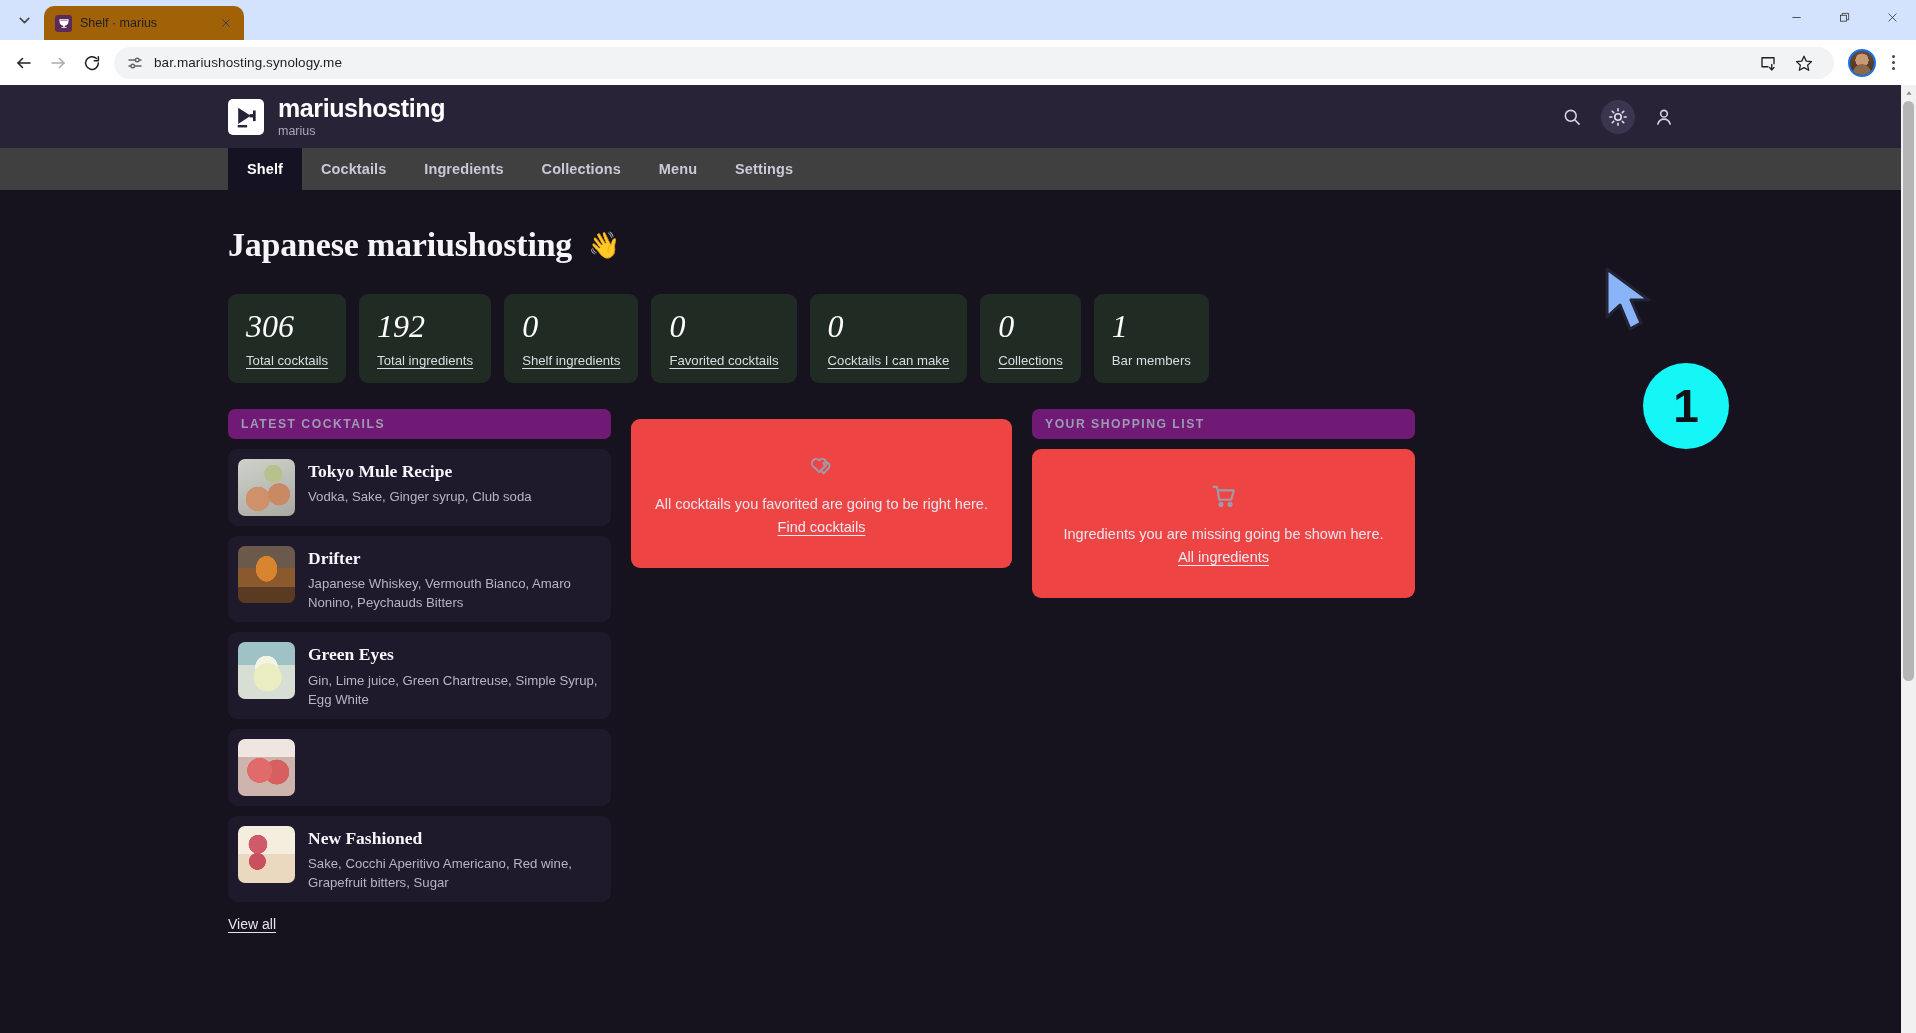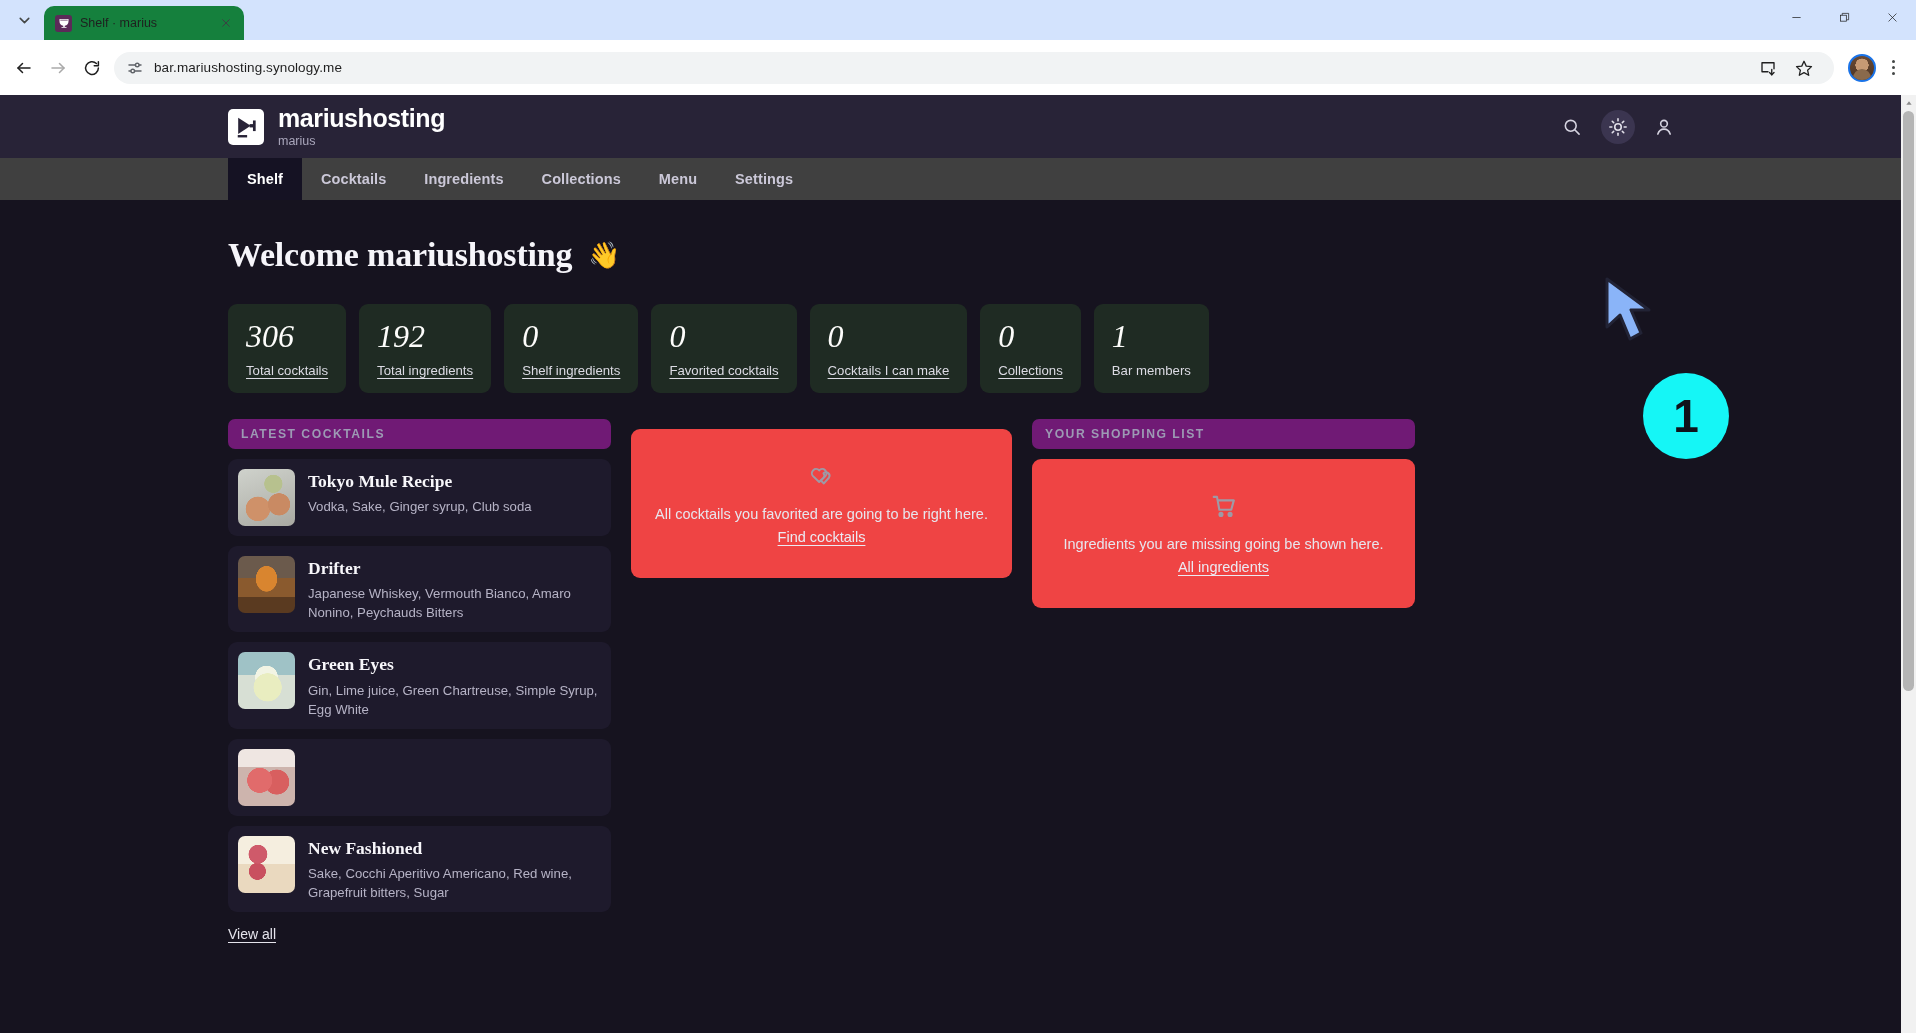--- a/index.html
+++ b/index.html
@@ -11,39 +11,39 @@
 
   
   .browser { width: 1916px; height: 1033px; display: flex; flex-direction: column; background: #d3e3fd; }
 
   .tabstrip { height: 40px; background: #d3e3fd; display: flex; align-items: flex-end; position: relative; padding-left: 4px; }
   .tabstrip-chev { width: 40px; height: 40px; display: flex; align-items: center; justify-content: center; }
   .tabstrip-chev svg { width: 17px; height: 17px; }
 
   .tab {
     height: 34px; min-width: 200px; max-width: 240px;
-    background: #15803d; border-radius: 10px 10px 0 0;
+    background: #a16207; border-radius: 10px 10px 0 0;
     display: flex; align-items: center; gap: 8px;
     padding: 0 8px 0 11px; position: relative;
   }
   .tab-favicon { width: 17px; height: 17px; border-radius: 3px; background: #5b2a58; display:flex; align-items:center; justify-content:center; flex: none; }
   .tab-favicon svg { width: 12px; height: 12px; }
   .tab-title {
     font-size: 12.5px; color: #1f1f1f; white-space: nowrap; overflow: hidden;
     flex: 1; -webkit-mask-image: linear-gradient(to right, #000 78%, transparent 100%);
             mask-image: linear-gradient(to right, #000 78%, transparent 100%);
   }
   .tab-close { width: 20px; height: 20px; display:flex; align-items:center; justify-content:center; border-radius: 50%; flex:none; }
   .tab-close svg { width: 10px; height: 10px; }
 
   .winctl { position: absolute; right: 0; top: 0; height: 40px; display: flex; }
   .winbtn { width: 48px; height: 34px; display: flex; align-items: center; justify-content: center; }
   .winbtn svg { width: 11px; height: 11px; }
 
-  .toolbar { height: 55px; background: #ffffff; display: flex; align-items: center; padding: 16px 8px; gap: 2px; }
+  .toolbar { height: 45px; background: #ffffff; display: flex; align-items: center; padding: 16px 8px; gap: 2px; }
   .tb-icon { width: 32px; height: 32px; border-radius: 50%; display: flex; align-items: center; justify-content: center; flex: none; }
   .tb-icon svg { width: 18px; height: 18px; }
   .tb-icon.nav-fwd svg { opacity: .38; }
   .omnibox {
     flex: 1; height: 32px; background: #f1f3f4; border-radius: 16px;
     display: flex; align-items: center; gap: 10px; padding: 0 14px 0 12px; margin: 0 6px 0 4px;
   }
   .omni-lead { width: 18px; height: 18px; flex: none; display: flex; align-items: center; justify-content: center; }
   .omni-url { font-size: 13.5px; color: #1f1f1f; letter-spacing: .1px; }
   .omni-actions { margin-left: auto; display: flex; align-items: center; gap: 4px; }
@@ -290,21 +290,21 @@
         <div class="navitem active">Shelf</div>
         <div class="navitem">Cocktails</div>
         <div class="navitem">Ingredients</div>
         <div class="navitem">Collections</div>
         <div class="navitem">Menu</div>
         <div class="navitem">Settings</div>
       </div>
 
       <div class="content">
         <h1 class="welcome">
-          <span>Welcome mariushosting</span>
+          <span>Japanese mariushosting</span>
           <span class="wave">👋</span>
         </h1>
 
         <div class="stats">
           <div class="stat">
             <div class="stat-num">306</div>
             <div class="stat-label link">Total cocktails</div>
           </div>
           <div class="stat">
             <div class="stat-num">192</div>

